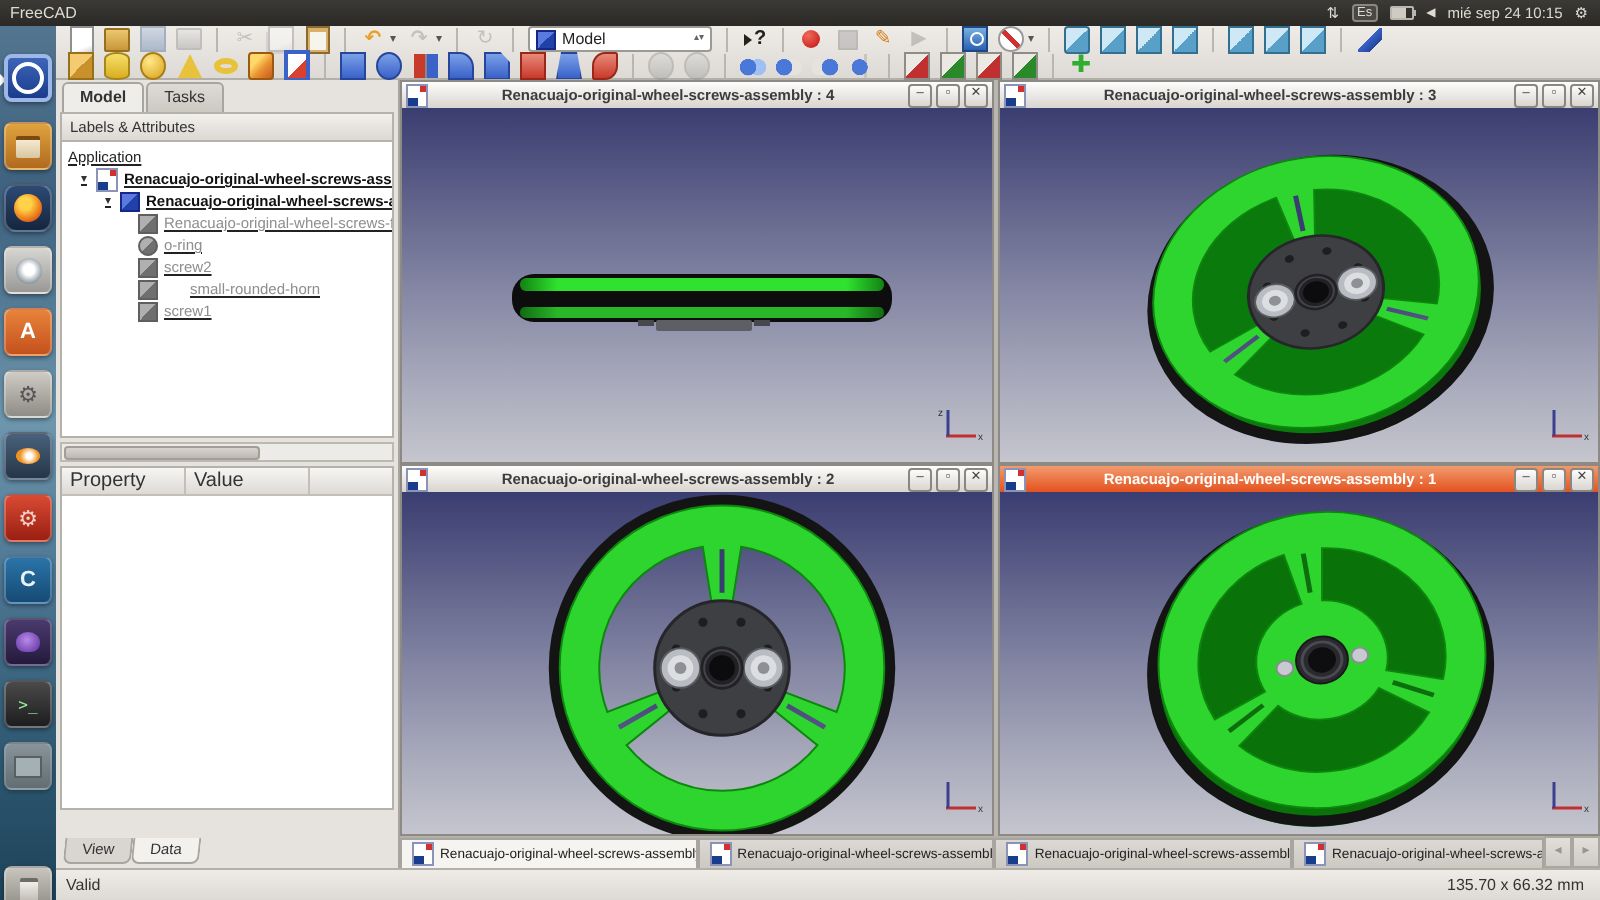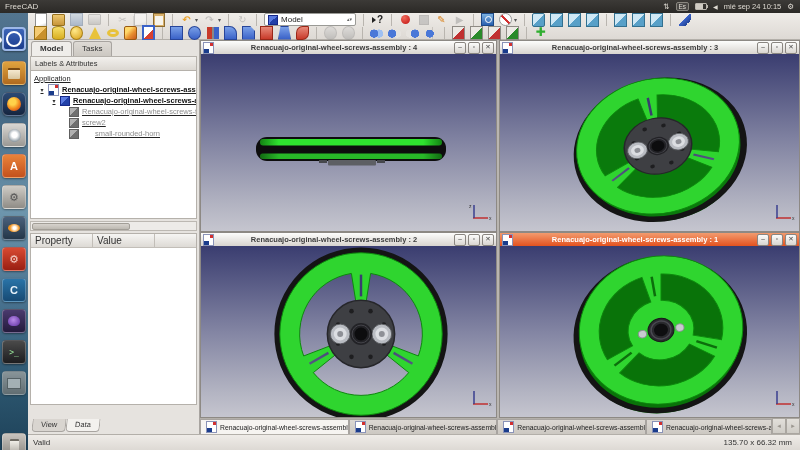--- a/index.html
+++ b/index.html
@@ -390,26 +390,34 @@
       <div class="trow2" style="padding-left:20px;">
         <span class="texp">▾</span>
         <span class="cubeb"></span>
         <span class="tlabel tbold">Renacuajo-original-wheel-screws-assembly-fin</span>
       </div>
       <div class="trow2" style="padding-left:38px;">
         <span class="cubegray"></span>
         <span class="tlabel tgray">Renacuajo-original-wheel-screws-final</span>
       </div>
       <div class="trow2" style="padding-left:38px;">
+        <span class="cubegray" style="border-radius:50%;"></span>
+        <span class="tlabel tgray">o-ring</span>
+      </div>
+      <div class="trow2" style="padding-left:38px;">
         <span class="cubegray"></span>
         <span class="tlabel tgray">screw2</span>
       </div>
       <div class="trow2" style="padding-left:38px;gap:16px;">
         <span class="cubegray"></span>
         <span class="tlabel tgray">small-rounded-horn</span>
+      </div>
+      <div class="trow2" style="padding-left:38px;">
+        <span class="cubegray"></span>
+        <span class="tlabel tgray">screw1</span>
       </div>
     </div>
     <div class="hscroll">
         <span class="hthumb"></span>
       </div>
     <div id="props">
       <div class="phead">
         <div>Property</div>
         <div>Value</div>
       </div>

